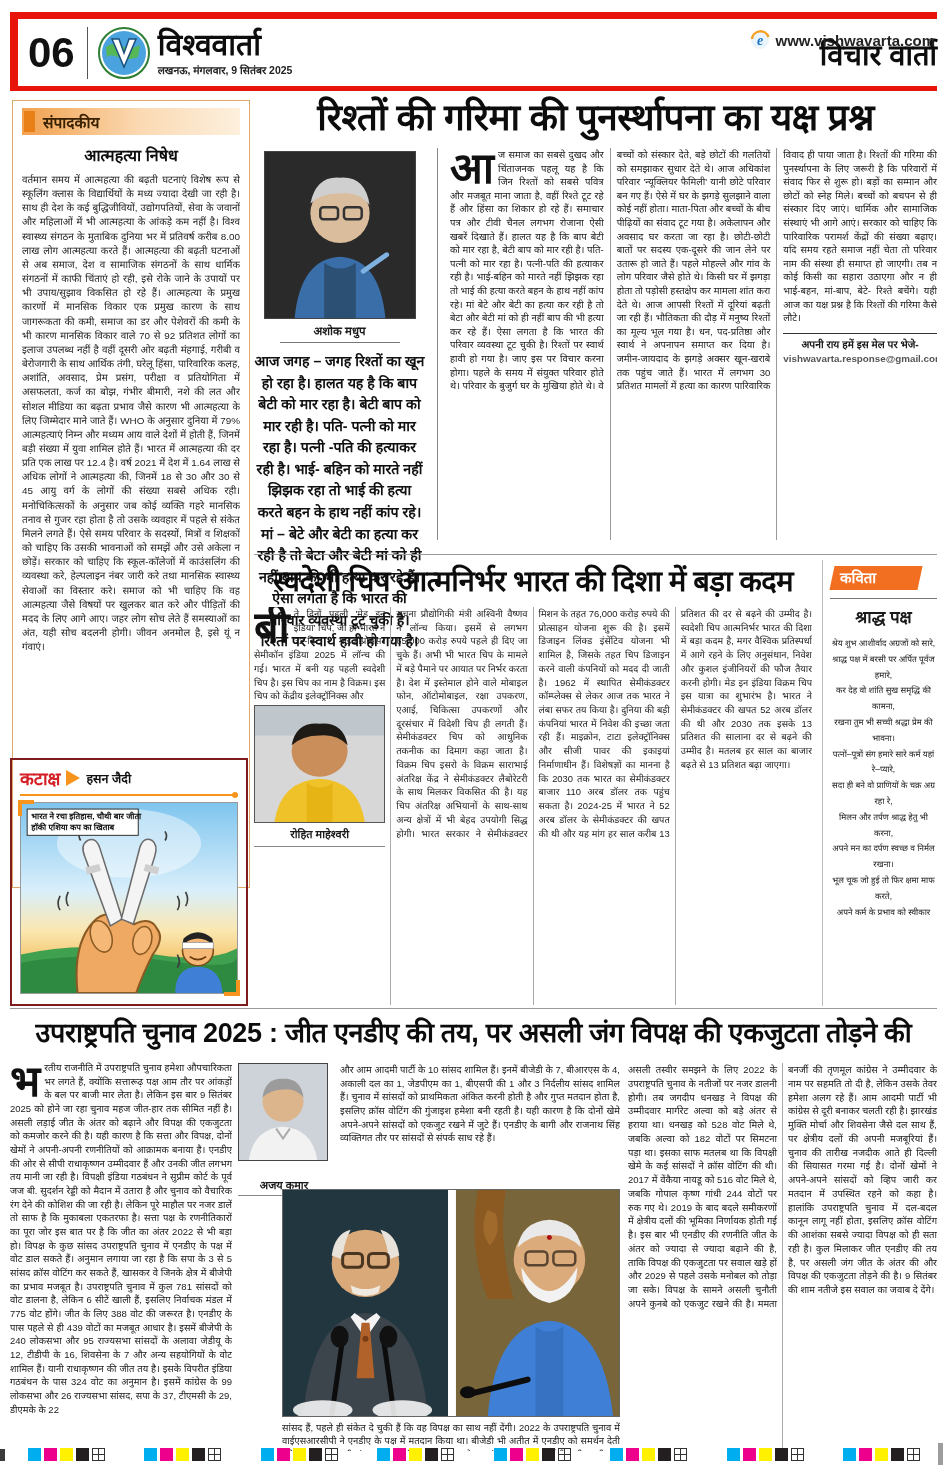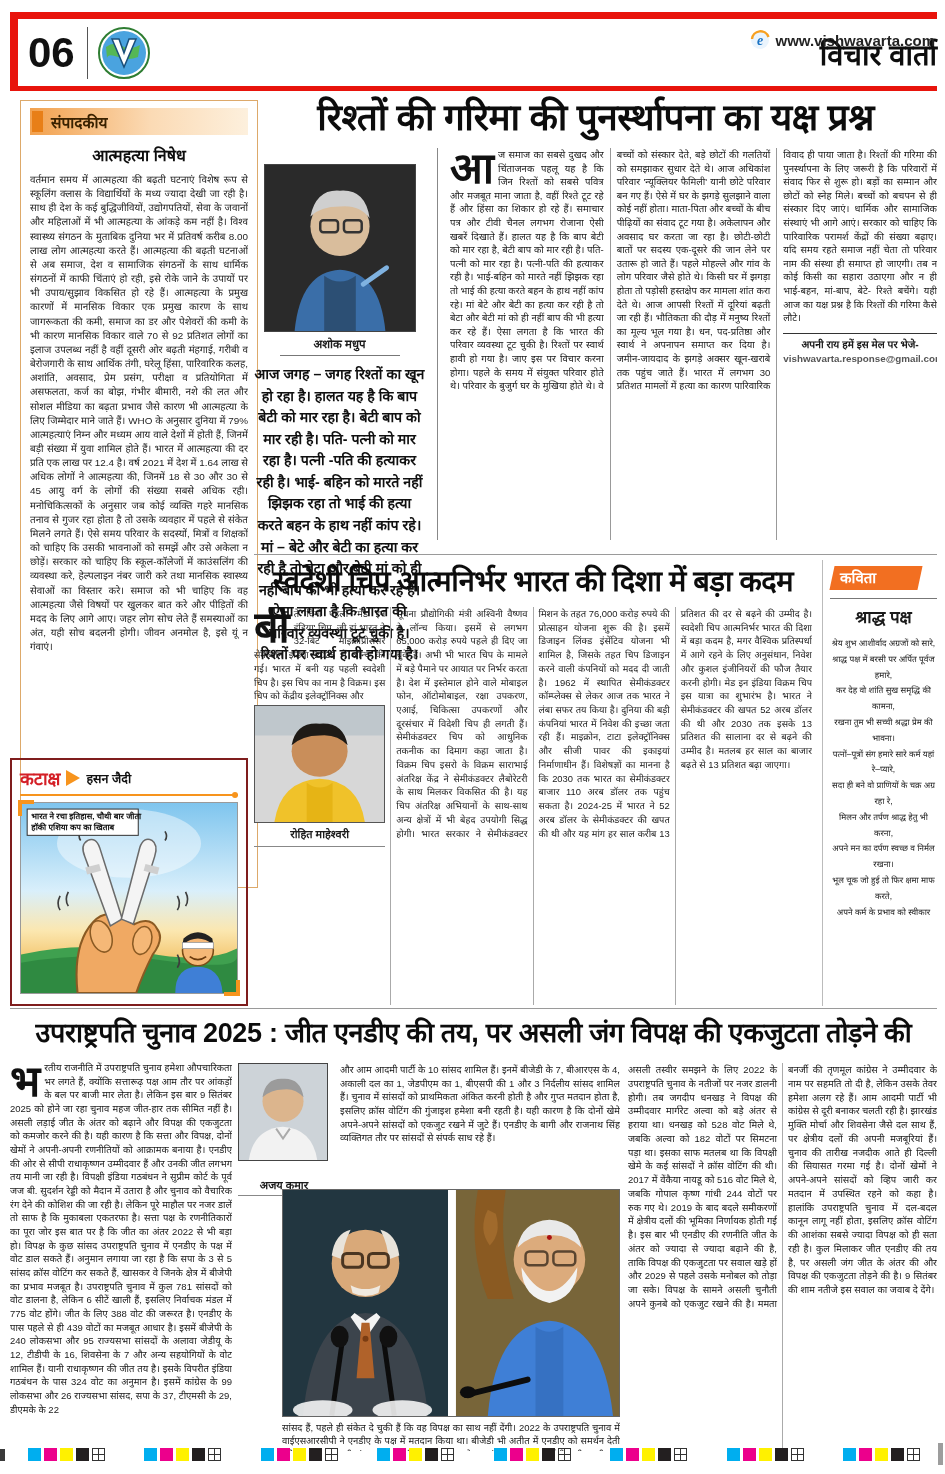--- a/index.html
+++ b/index.html
@@ -15,21 +15,21 @@
   .pageno { font-size:42px; font-weight:bold; color:#111; padding:0 12px 0 6px; line-height:1; }
   .hdr-div { width:1px; height:52px; background:#555; margin-right:10px; }
   .logo { width:52px; height:52px; margin-right:8px; flex:0 0 auto; }
   .mast-name { font-size:30px; font-weight:bold; color:#0d0d0d; line-height:1.05; }
   .mast-date { font-size:10.5px; font-weight:bold; color:#222; margin-top:3px; }
   .section-title { position:absolute; left:0; right:0; top:12px; text-align:right; font-size:29px; font-weight:bold; color:#0d0d0d; pointer-events:none; }
   .site { position:absolute; right:10px; top:30px; display:flex; align-items:center; gap:5px; }
   .site-text { font-size:15px; font-weight:bold; color:#232323; }
 
   
-  .ed-box { position:absolute; left:20px; top:100px; width:238px; height:788px; border:1px solid #dda96a; padding:7px 9px; background:#fff; }
+  .ed-box { position:absolute; left:12px; top:100px; width:238px; height:788px; border:1px solid #dda96a; padding:7px 9px; background:#fff; }
   .ed-bar { height:27px; background:linear-gradient(90deg,#f2a14e,#fbdab4 55%,#fdf0dd); display:flex; align-items:center; }
   .ed-bar-block { width:11px; height:21px; background:#e87f17; margin:0 8px 0 2px; }
   .ed-label { font-size:15.5px; font-weight:bold; color:#3a2200; }
   .ed-title { text-align:center; font-size:16px; font-weight:bold; margin:9px 0 7px; color:#0e0e0e; }
   .ed-body { font-size:9.9px; line-height:1.43; text-align:justify; height:552px; overflow:hidden; color:#1d1d1d; }
 
   
   .kt-box { position:absolute; left:10px; top:758px; width:238px; height:248px; border:2px solid #7f1d1d; padding:6px 8px; }
   .kt-head { display:flex; align-items:center; gap:6px; }
   .kt-label { font-size:18px; font-weight:bold; color:#d41f26; }
@@ -40,21 +40,21 @@
   .kt-canvas { position:relative; width:100%; height:192px; }
   .kt-corner-tl { position:absolute; left:-2px; top:-2px; width:16px; height:16px; border-left:4px solid #f7941d; border-top:4px solid #f7941d; z-index:3; }
   .kt-corner-br { position:absolute; right:-2px; bottom:-2px; width:16px; height:16px; border-right:4px solid #f7941d; border-bottom:4px solid #f7941d; z-index:3; }
   .kt-svg { width:100%; height:100%; border:1px solid #9a9a9a; display:block; }
 
   
   .main-art { position:absolute; left:254px; top:98px; width:683px; height:452px; }
   .main-headline { text-align:center; font-size:37px; font-weight:bold; color:#0c0c0c; line-height:1.08; letter-spacing:-0.5px; }
   .main-flex { display:flex; margin-top:10px; gap:12px; height:392px; }
   .quote-col { width:184px; flex:0 0 auto; border-right:1px solid #888; padding-right:12px; }
-  .auth-fig { width:152px; margin:16px auto 0; }
+  .auth-fig { width:152px; margin:3px auto 0; }
   .auth-img { width:152px; height:168px; border:1px solid #444; display:block; }
   .auth-cap { text-align:center; font-size:11.5px; font-weight:bold; margin-top:4px; }
   .auth-cap-rule { width:120px; height:1px; background:#777; margin:4px auto 8px; }
   .pull-quote { font-size:14.2px; font-weight:600; line-height:1.52; text-align:center; color:#101010; }
   .main-body { flex:1; column-count:3; column-gap:13px; column-rule:1px solid #999; font-size:9.6px; line-height:1.42; text-align:justify; height:392px; overflow:hidden; }
   .dropcap { float:left; font-size:43px; line-height:0.8; font-weight:bold; padding:3px 4px 0 0; color:#111; }
   .mail-block { border-top:1px solid #333; margin-top:8px; padding-top:4px; text-align:center; }
   .mail-line { font-size:10.3px; font-weight:bold; }
   .mail-addr { font-size:9.8px; font-weight:bold; color:#555; }
 
@@ -114,20 +114,24 @@
 
   <div class="header">
     <div class="pageno">06</div>
     <div class="hdr-div"></div>
     <svg class="logo" viewBox="0 0 52 52">
       <circle cx="26" cy="26" r="25" fill="#ffffff" stroke="#2e7d32" stroke-width="2"></circle>
       <circle cx="26" cy="26" r="22" fill="#4aa3df"></circle>
       <path d="M8 20 Q16 14 24 19 T42 18 L40 30 Q30 34 20 30 T9 31 Z" fill="#57b947" opacity="0.9"></path>
       <path d="M14 12 L26 40 L38 12 L31 12 L26 26 L21 12 Z" fill="#ffffff" stroke="#1a4f7a" stroke-width="1.5"></path>
     </svg>
+    <div>
+      <div class="mast-name">विश्ववार्ता</div>
+      <div class="mast-date">लखनऊ,   मंगलवार, 9 सितंबर 2025</div>
+    </div>
     <div class="section-title">विचार वार्ता</div>
   </div>
   <div class="site">
     <svg width="20" height="20" viewBox="0 0 20 20">
       <circle cx="10" cy="10" r="9" fill="#eaf4fd"></circle>
       <path d="M2 9 A8.5 8.5 0 0 1 18.5 7" stroke="#f7a021" stroke-width="2.4" fill="none"></path>
       <text x="10" y="15" font-size="14" font-style="italic" font-weight="bold" fill="#1a73c4" text-anchor="middle" font-family="Liberation Serif,serif">e</text>
     </svg>
     <span class="site-text">www.vishwavarta.com</span>
   </div>

